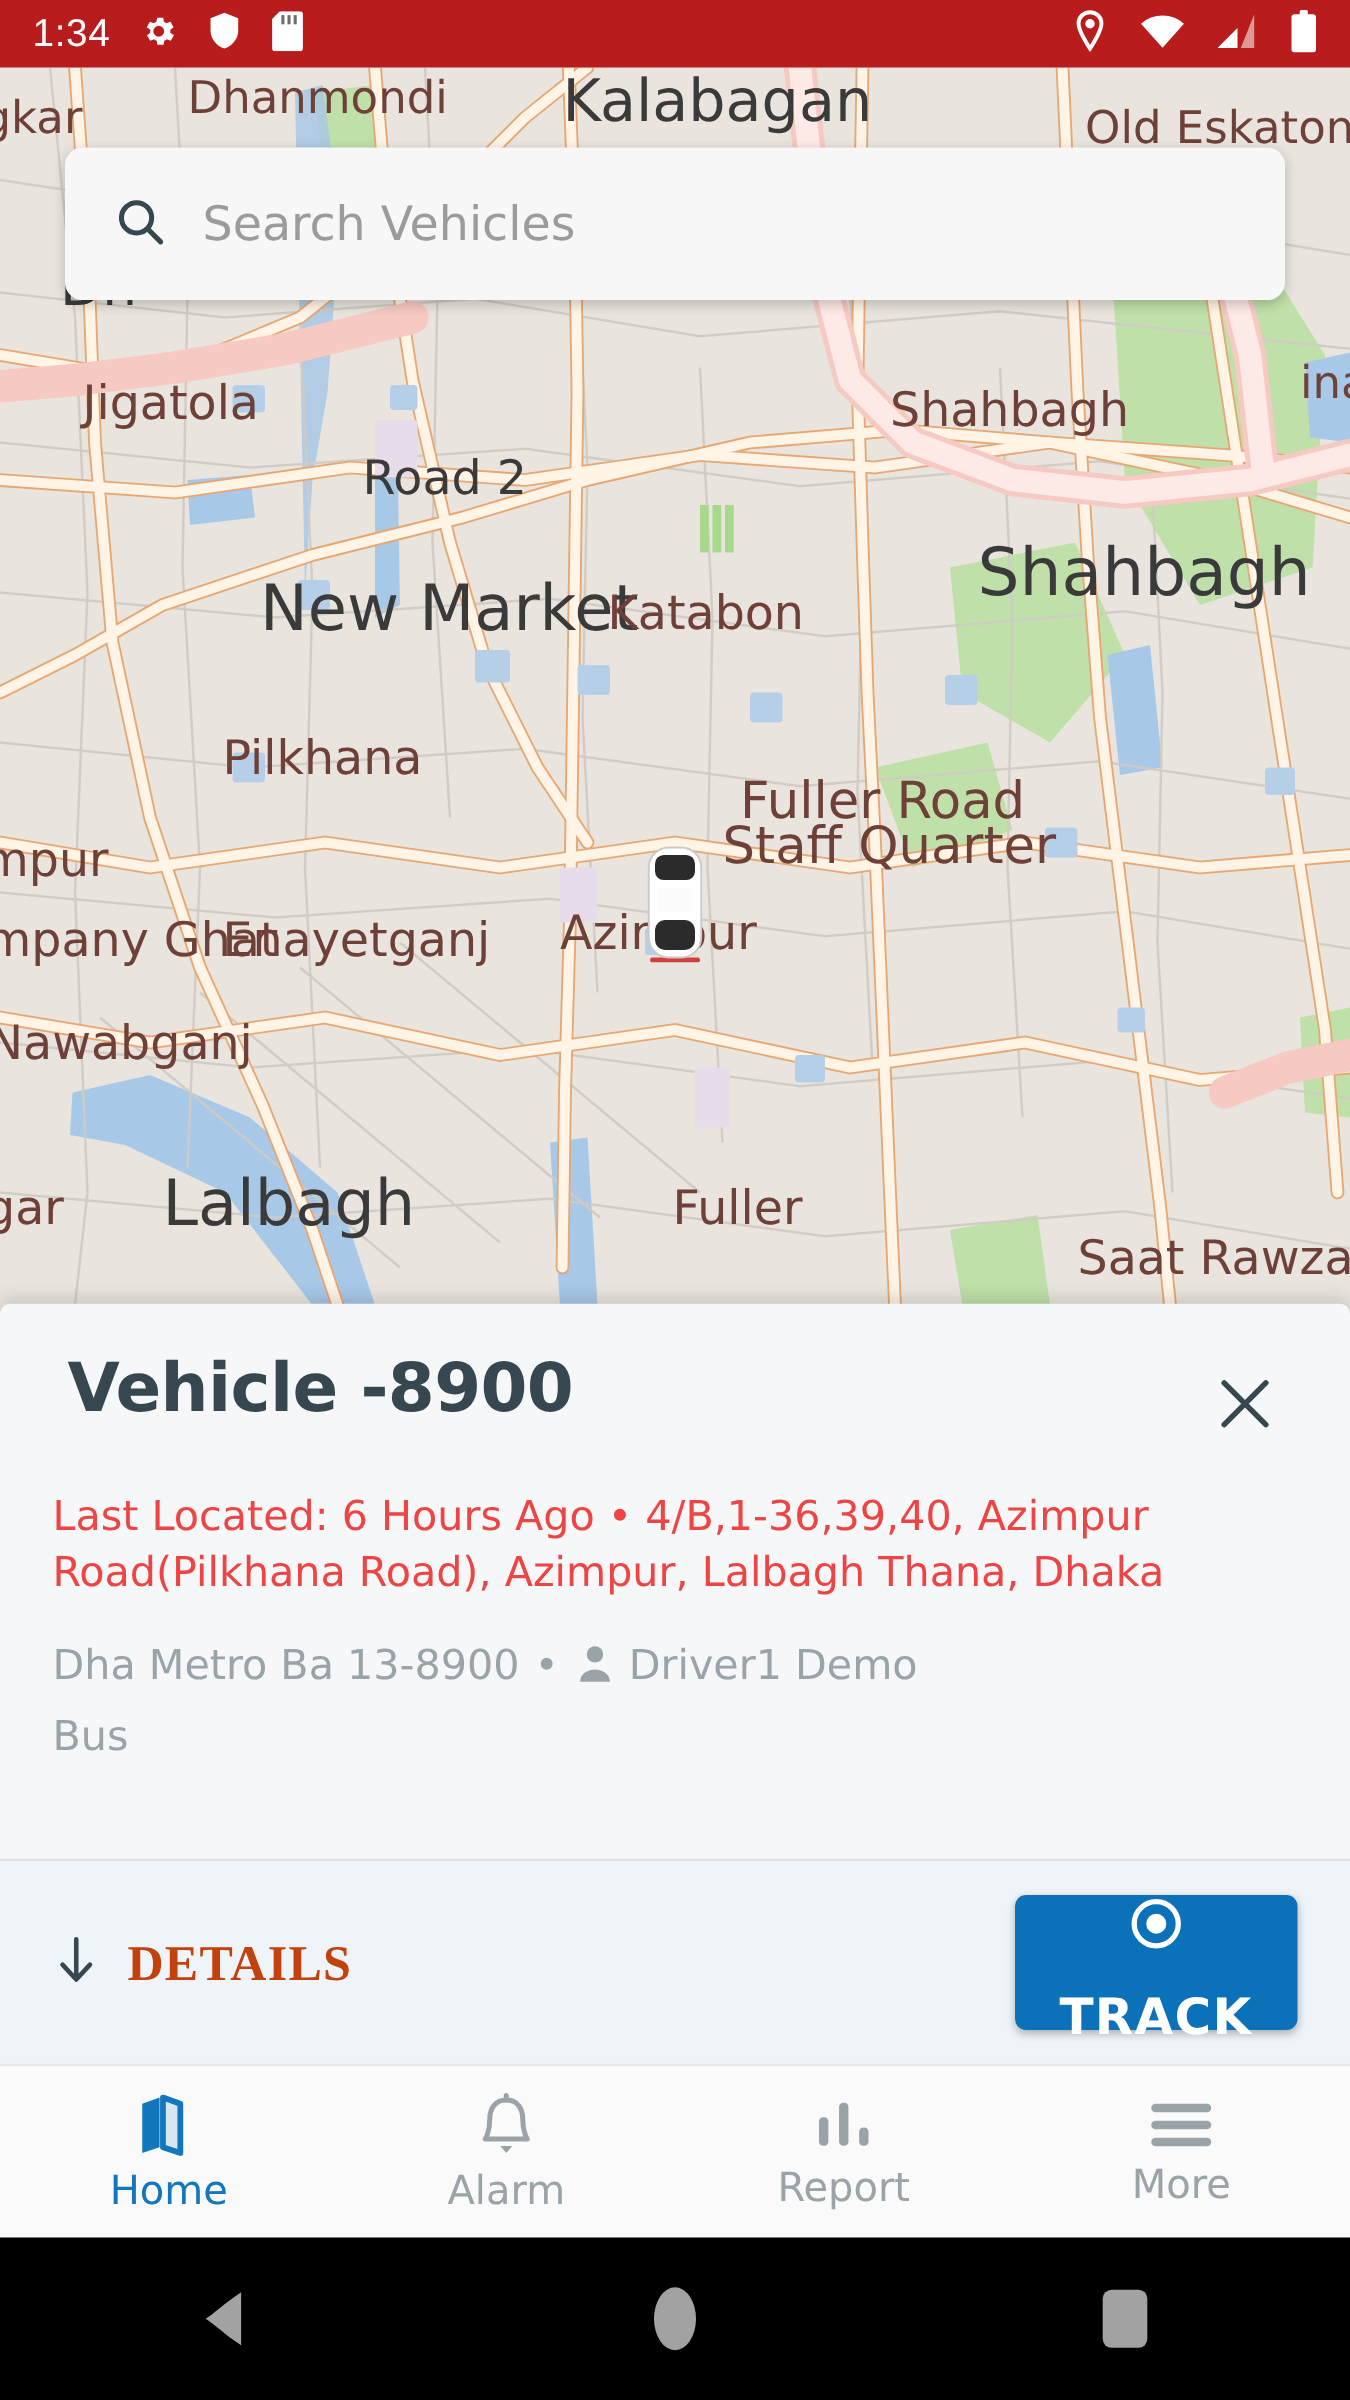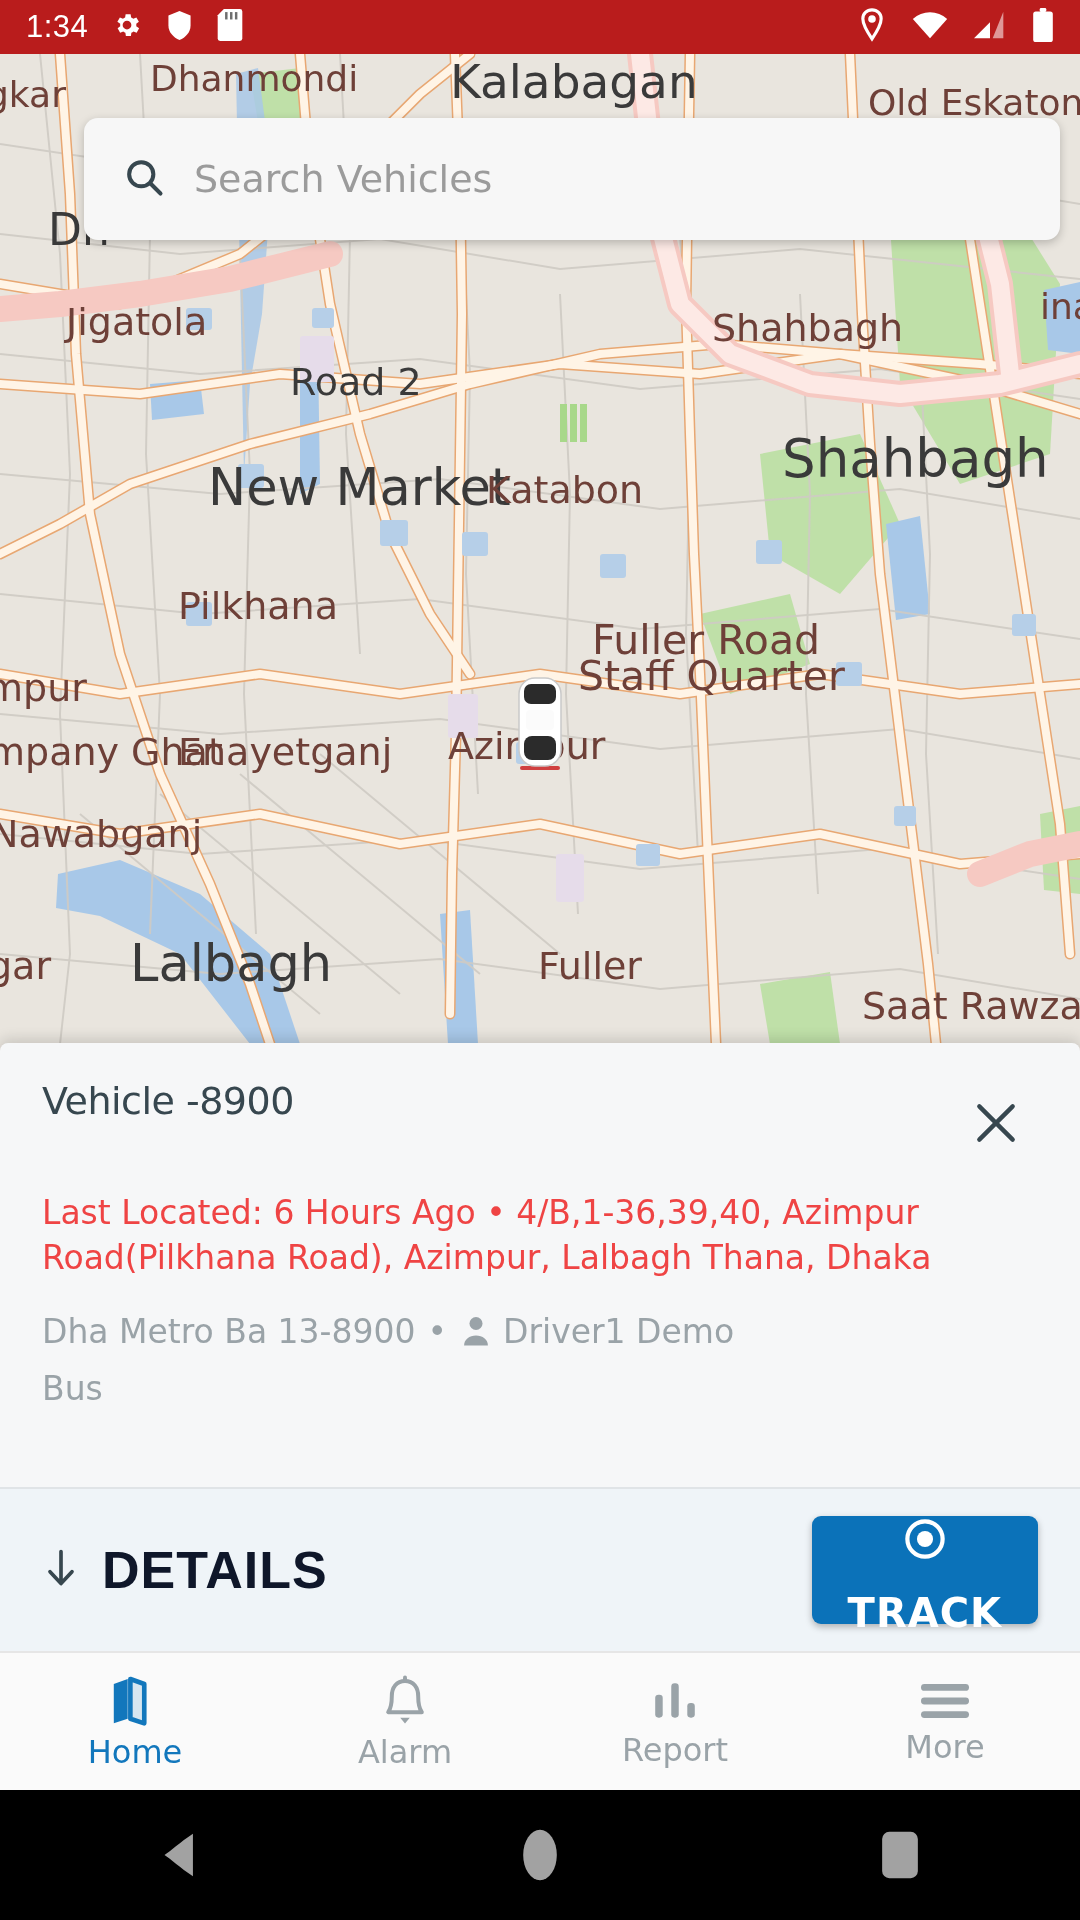--- a/index.html
+++ b/index.html
@@ -31,56 +31,56 @@
   .lbl-brown { color:#6e4038; }
 
   
   .vehicle { position:absolute; left:516px; top:620px; width:48px; height:96px; }
 
   
   .searchbar {
     position:absolute; top:118px; left:52px; width:976px; height:122px;
     background:#f7f7f7; border-radius:14px;
     box-shadow:0 3px 10px rgba(0,0,0,0.22);
-    display:flex; align-items:center; padding:0 38px; z-index:30;margin-left:32px;
+    display:flex; align-items:center; padding:0 38px; z-index:30;
   }
   .search-ic { flex:0 0 auto; margin-right:28px; }
   .search-ph { font-size:38px; color:#9b9b9b; font-family:"DejaVu Sans", sans-serif; }
 
   
   .card {
     position:absolute; left:0; top:1043px; width:1080px; height:608px;
     background:#f6f7f8; border-top-left-radius:8px; border-top-right-radius:8px;
     box-shadow:0 -4px 14px rgba(0,0,0,0.14); z-index:35;
   }
   .card-body { padding:36px 42px 0 42px; }
   .card-title-row { display:flex; align-items:flex-start; justify-content:space-between; }
-  .card-title { font-size:38px; font-weight:normal; color:#37474f; letter-spacing:-0.5px;
-                font-family:"DejaVu Sans", sans-serif; }
+  .card-title { font-size:54px; font-weight:bold; color:#37474f; letter-spacing:-0.5px;
+                font-family:"DejaVu Sans", sans-serif;margin-left:12px; }
   .close-btn { width:76px; height:76px; display:flex; align-items:center; justify-content:center;
                margin-top:6px; margin-right:4px; }
   .loc-line { margin-top:30px; font-size:33px; line-height:1.35; color:#ef4444;
               font-family:"DejaVu Sans", sans-serif; max-width:920px; }
   .plate-line { margin-top:32px; font-size:33px; color:#9aa3a8; display:flex; align-items:center;
                 flex-wrap:wrap; font-family:"DejaVu Sans", sans-serif; }
   .plate-line .dot { margin:0 12px; }
   .person-ic { margin:0 12px 0 2px; display:inline-flex; }
   .type-line { margin-top:18px; font-size:33px; color:#9aa3a8;
                font-family:"DejaVu Sans", sans-serif; }
 
   .divider { position:absolute; left:0; top:444px; width:1080px; height:2px; background:#e0e4e7; }
 
   .actions {
     position:absolute; left:0; top:446px; width:1080px; height:162px;
     background:#eff4f8; display:flex; align-items:center;
     padding:0 42px; justify-content:space-between;
   }
   .details-btn { display:flex; align-items:center; gap:22px; }
-  .details-lbl { font-size:52px; font-weight:bold; letter-spacing:1px; color:#0f172a;
-                 font-family:Liberation Sans, sans-serif; }
+  .details-lbl { font-size:40px; font-weight:bold; letter-spacing:1px; color:#c2410c;
+                 font-family:Liberation Serif, serif; }
   .track-btn {
     background:#0b72b9; border-radius:9px; height:108px;
     display:flex; align-items:center; gap:24px; padding:0 36px;
     box-shadow:0 3px 7px rgba(0,0,0,0.28);
     flex-direction:column;
   }
   .track-lbl { color:#fff; font-size:40px; font-weight:bold; letter-spacing:1px;
                font-family:"DejaVu Sans", sans-serif; }
 
   

